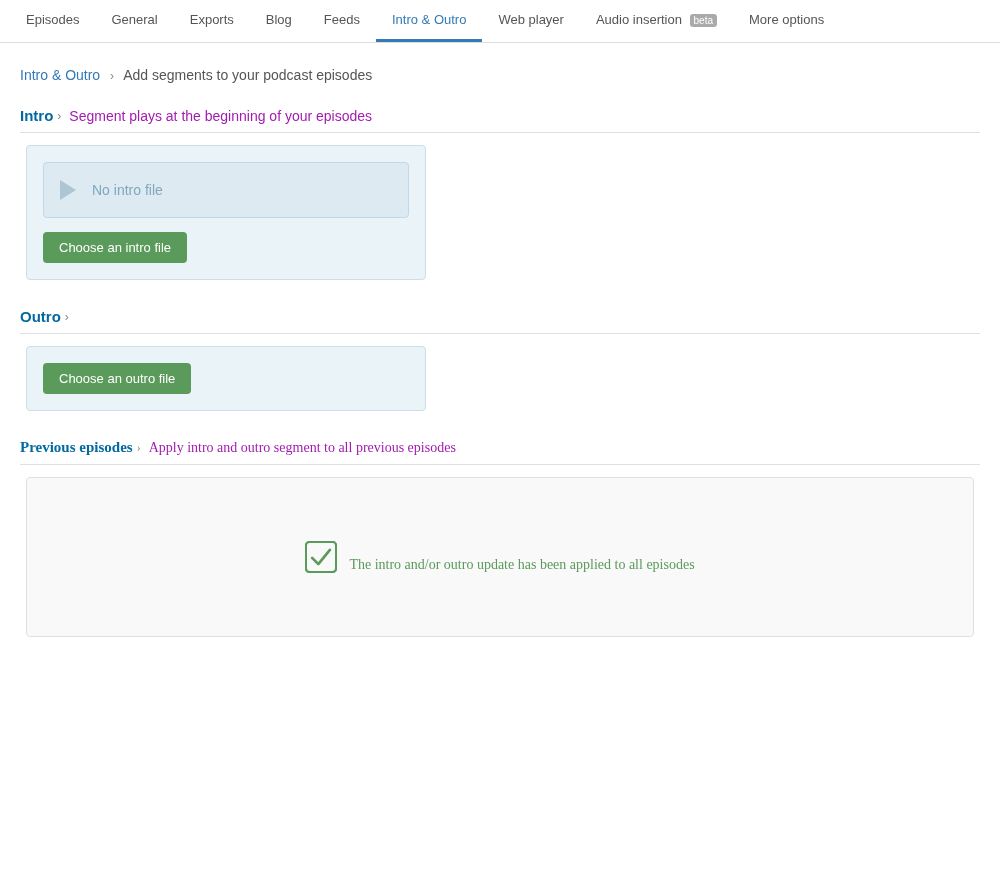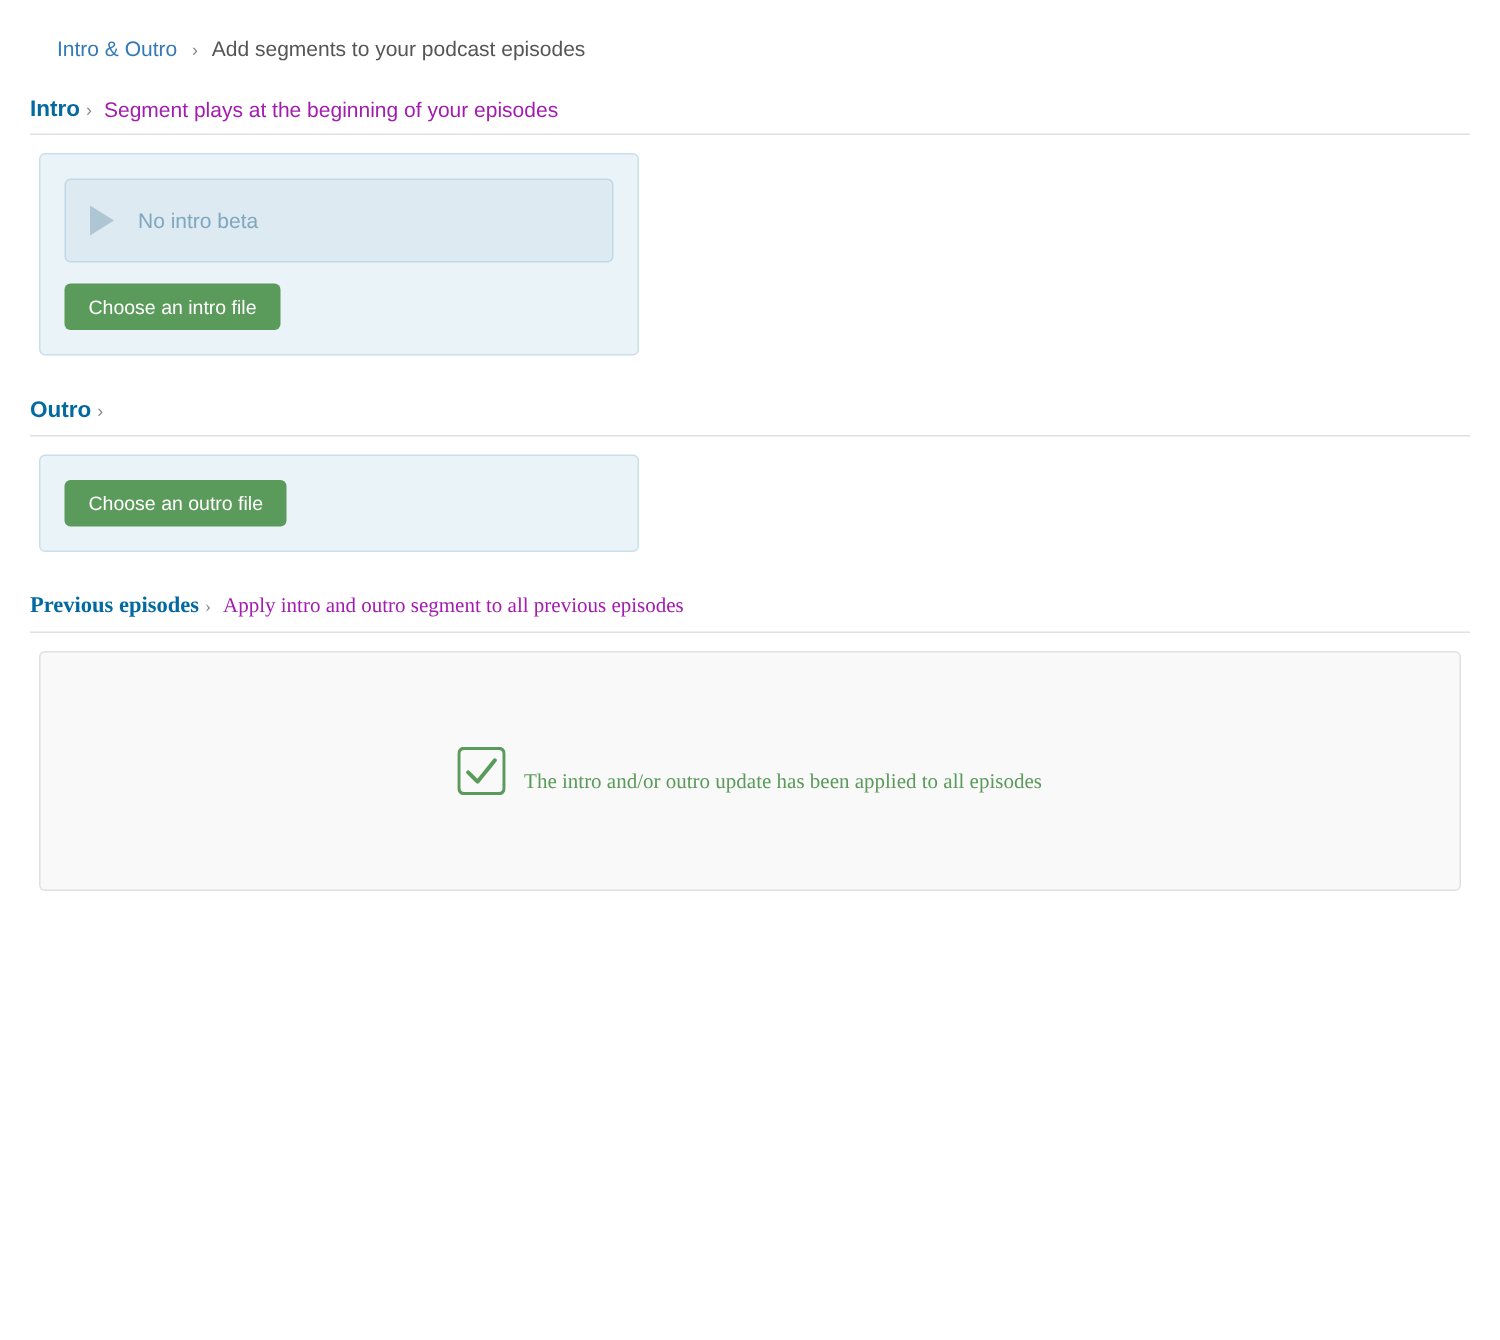--- a/index.html
+++ b/index.html
@@ -46,21 +46,20 @@
     .content {
       padding: 24px 20px;
       max-width: 1000px;
     }
 
     
     .page-title {
       font-size: 14px;
       color: #337ab7;
       margin-bottom: 24px;
-      margin-left: 18px;
     }
     .page-title .separator {
       color: #888;
       margin: 0 6px;
       font-size: 12px;
     }
     .page-title .subtitle {
       color: #555;
       font-weight: normal;
     }
@@ -176,40 +175,54 @@
 
     .section-content {
       padding: 0 6px;
     }
   </style>
 </head>
 <body>
 
 <div class="page-wrapper">
 
+  <div class="tabs-bar">
+    <div class="tab">Episodes</div>
+    <div class="tab">General</div>
+    <div class="tab">Exports</div>
+    <div class="tab">Blog</div>
+    <div class="tab">Feeds</div>
+    <div class="tab active">Intro &amp; Outro</div>
+    <div class="tab">Web player</div>
+    <div class="tab">
+      <span>Audio insertion</span>
+      <span class="beta-badge">beta</span>
+    </div>
+    <div class="tab">More options</div>
+  </div>
 
   <div class="content">
 
     <div class="page-title">
       <span class="breadcrumb-link">Intro &amp; Outro</span>
       <span class="separator">›</span>
       <span class="subtitle">Add segments to your podcast episodes</span>
     </div>
 
     <div class="section">
       <div class="section-header">
         <span class="section-title">Intro</span>
         <span class="section-arrow">›</span>
         <span class="section-desc">Segment plays at the beginning of your episodes</span>
       </div>
       <div class="section-content">
         <div class="player-box">
           <div class="player-wrapper">
             <div class="play-icon"></div>
-            <span class="no-file-text">No intro beta</span>
+            <span class="no-file-text">No intro file</span>
           </div>
           <button class="choose-btn">Choose an intro file</button>
         </div>
       </div>
     </div>
 
     <div class="section">
       <div class="section-header">
         <span class="section-title">Outro</span>
         <span class="section-arrow">›</span>

